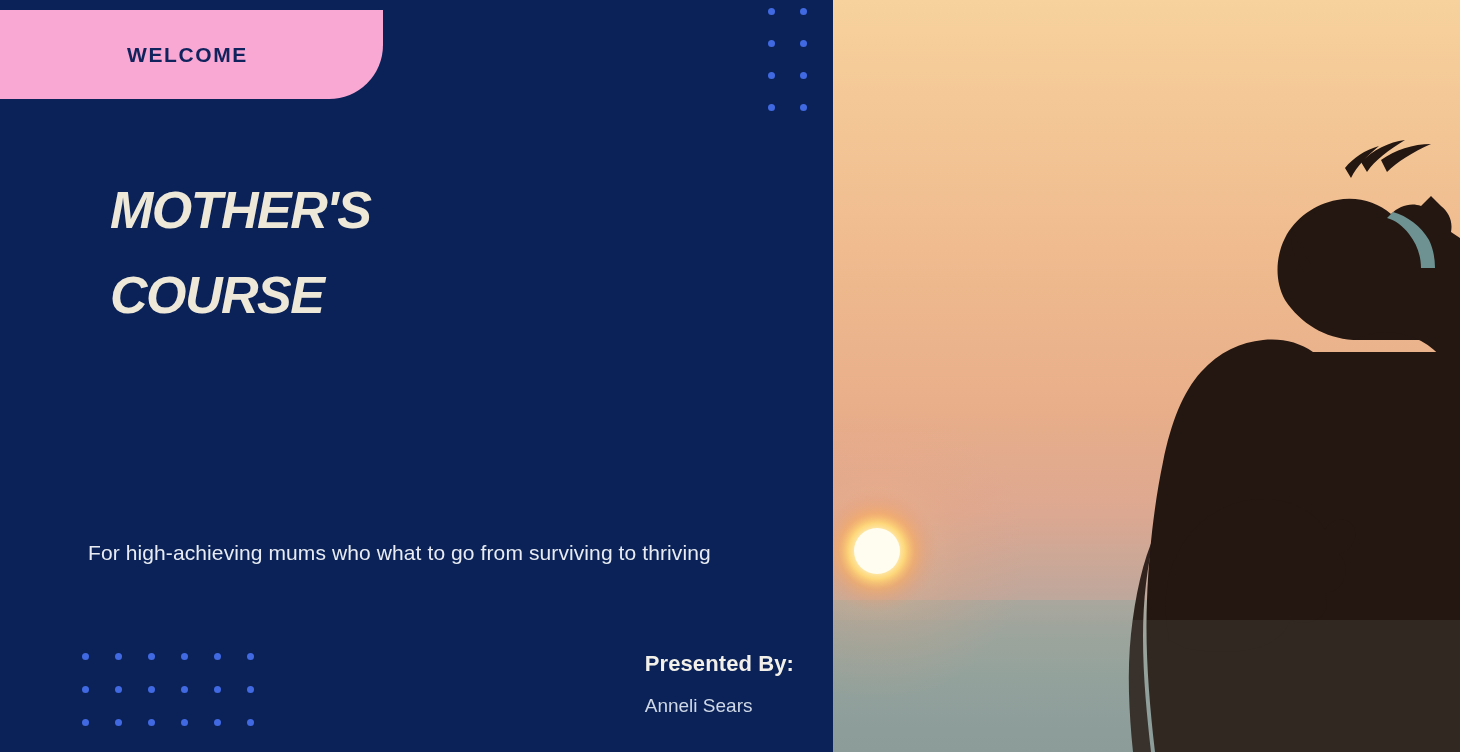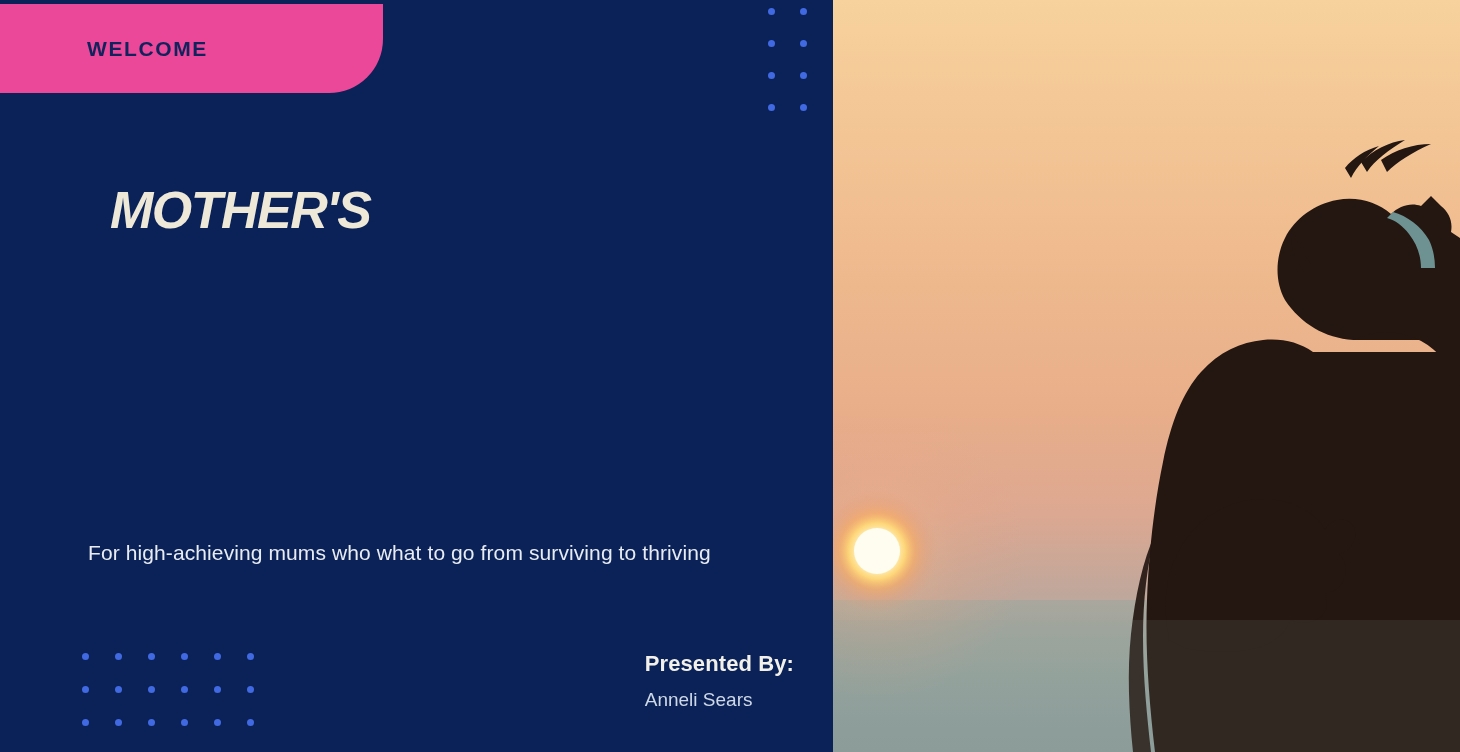--- a/index.html
+++ b/index.html
@@ -21,26 +21,27 @@
     position:absolute;
     left:0; top:0;
     width:833px; height:752px;
     background:#0a2258;
     overflow:hidden;
   }
 
   
   .welcome-badge {
     position:absolute;
-    left:0; top:4px;
+    left:0; top:10px;
     width:383px; height:89px;
-    background:#ec4899;
+    background:#f9a8d4;
     border-bottom-right-radius:54px;
     display:flex;
     align-items:center;
+    padding-left:40px;
   }
   .welcome-label {
     margin-left:87px;
     color:#10235c;
     font-size:21px;
     font-weight:bold;
     letter-spacing:1.6px;
   }
 
   
@@ -83,21 +84,21 @@
     font-size:22px;
     font-weight:bold;
     line-height:28px;
     letter-spacing:0.1px;
   }
   .presenter-name {
     color:#cfd8e6;
     font-size:19px;
     font-weight:400;
     line-height:27px;
-    margin-top:8px;
+    margin-top:14px;
   }
 
   
   .dot-grid { position:absolute; display:grid; }
   .dot {
     width:7px; height:7px;
     border-radius:50%;
     background:#4169e1;
   }
   .dot-grid-topright {
@@ -138,20 +139,21 @@
       <span class="dot"></span>
       <span class="dot"></span>
       <span class="dot"></span>
       <span class="dot"></span>
       <span class="dot"></span>
       <span class="dot"></span>
     </div>
 
     <div class="title-block">
       <div class="title-line">MOTHER'S</div>
+      <div class="title-line">COURSE</div>
     </div>
 
     <div class="subtitle">For high-achieving mums who what to go from surviving to thriving</div>
 
     <div class="dot-grid dot-grid-bottomleft">
       <span class="dot"></span>
       <span class="dot"></span>
       <span class="dot"></span>
       <span class="dot"></span>
       <span class="dot"></span>

